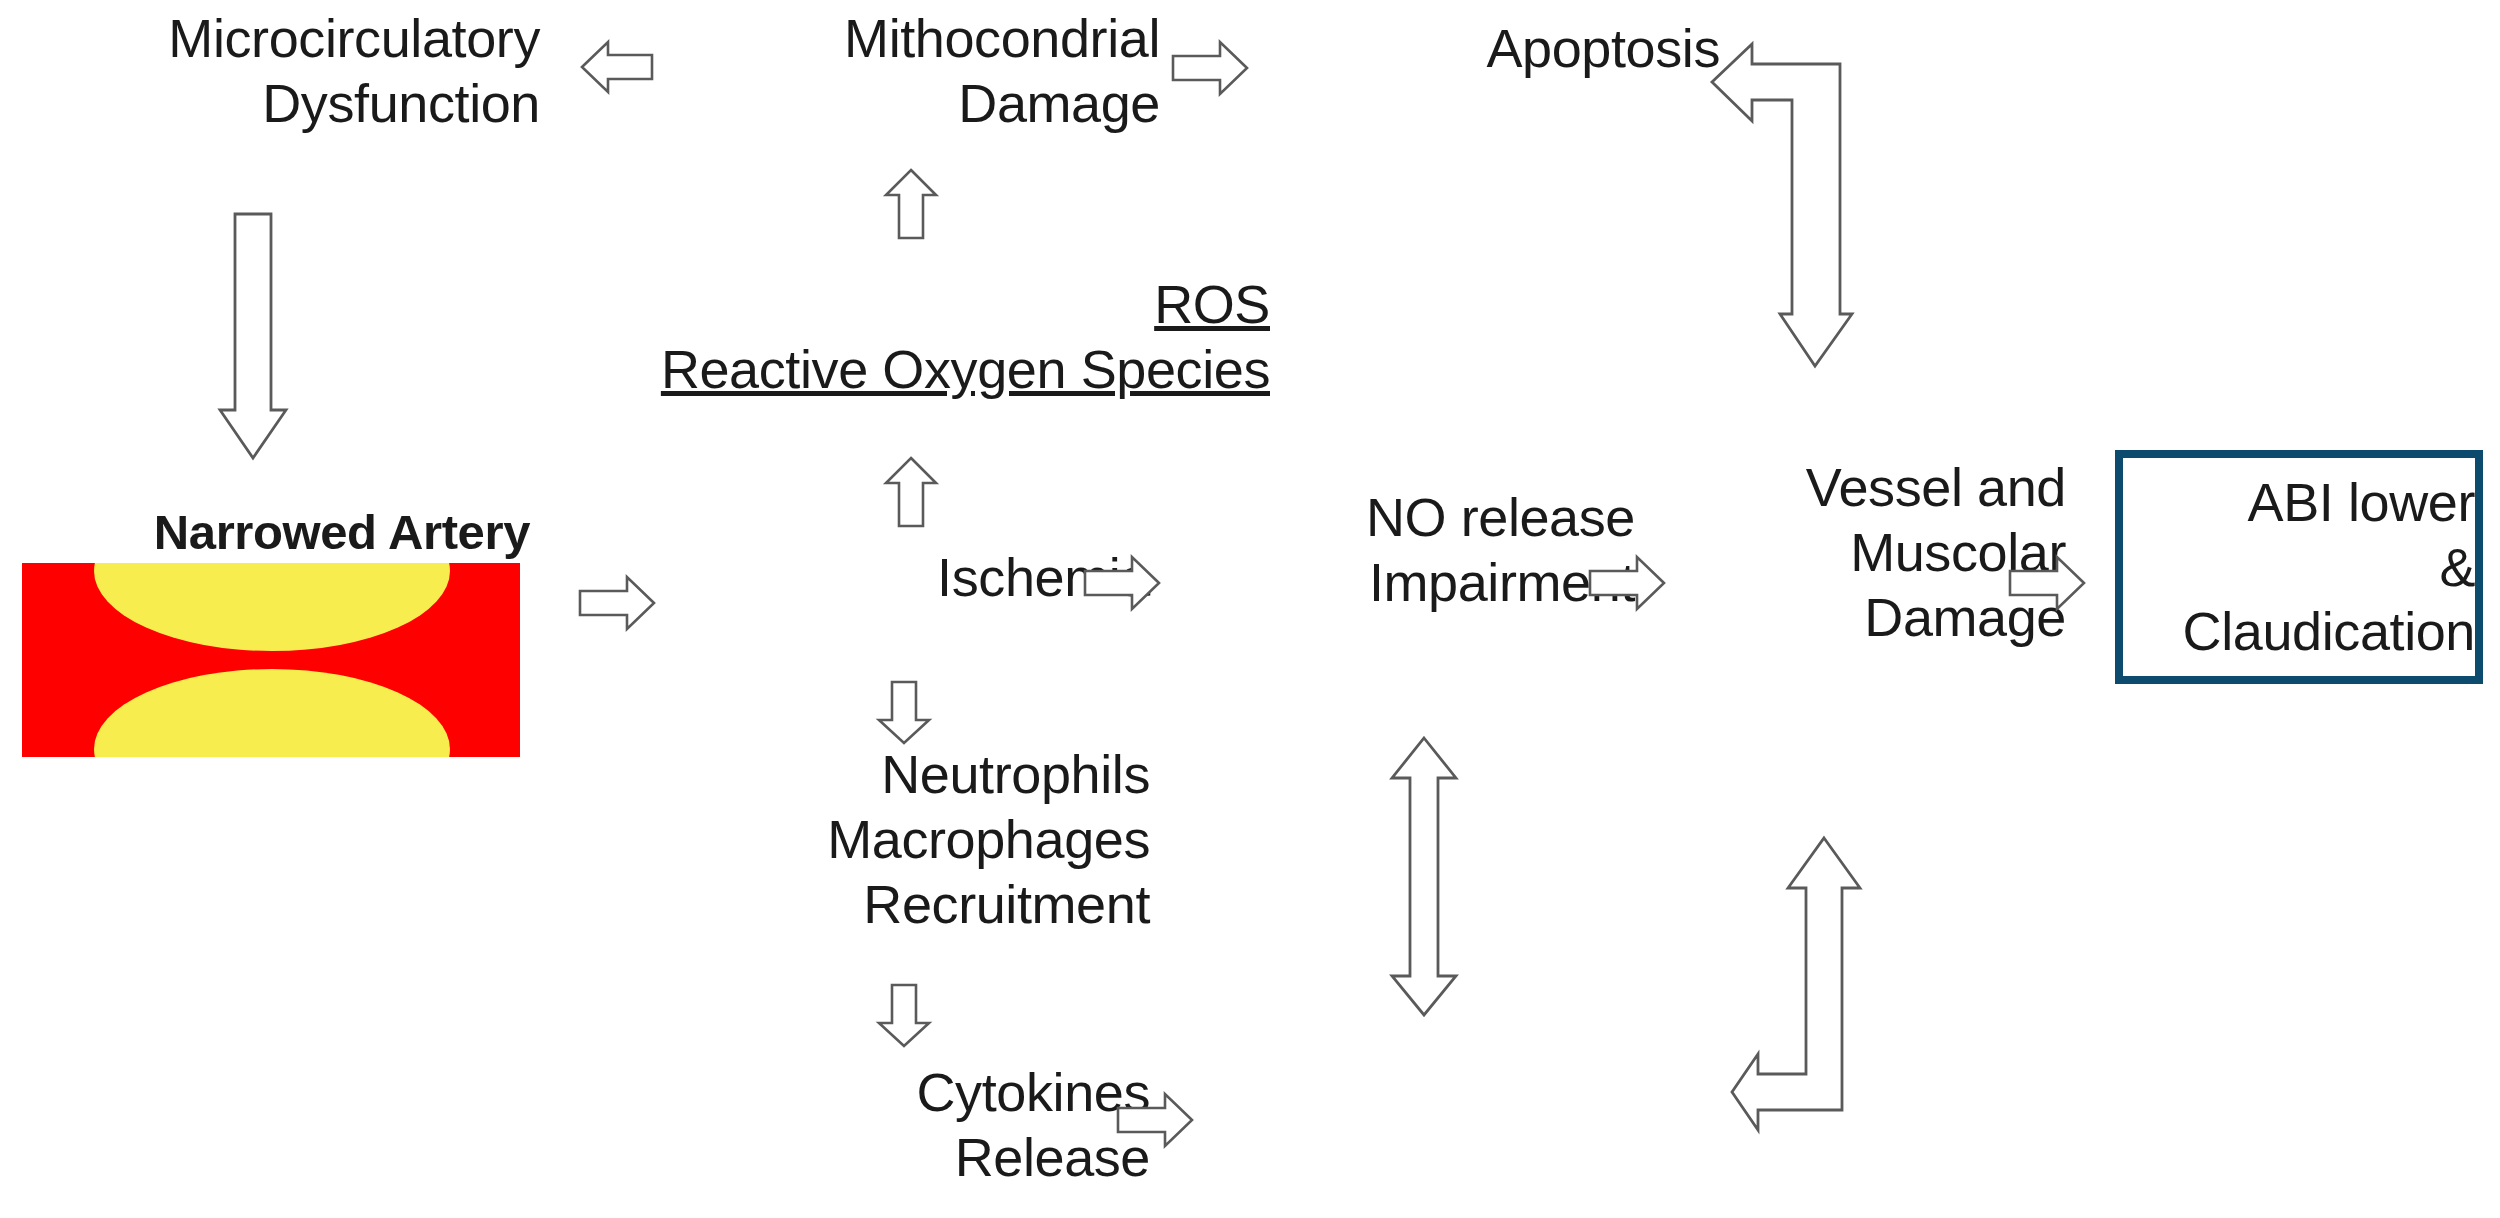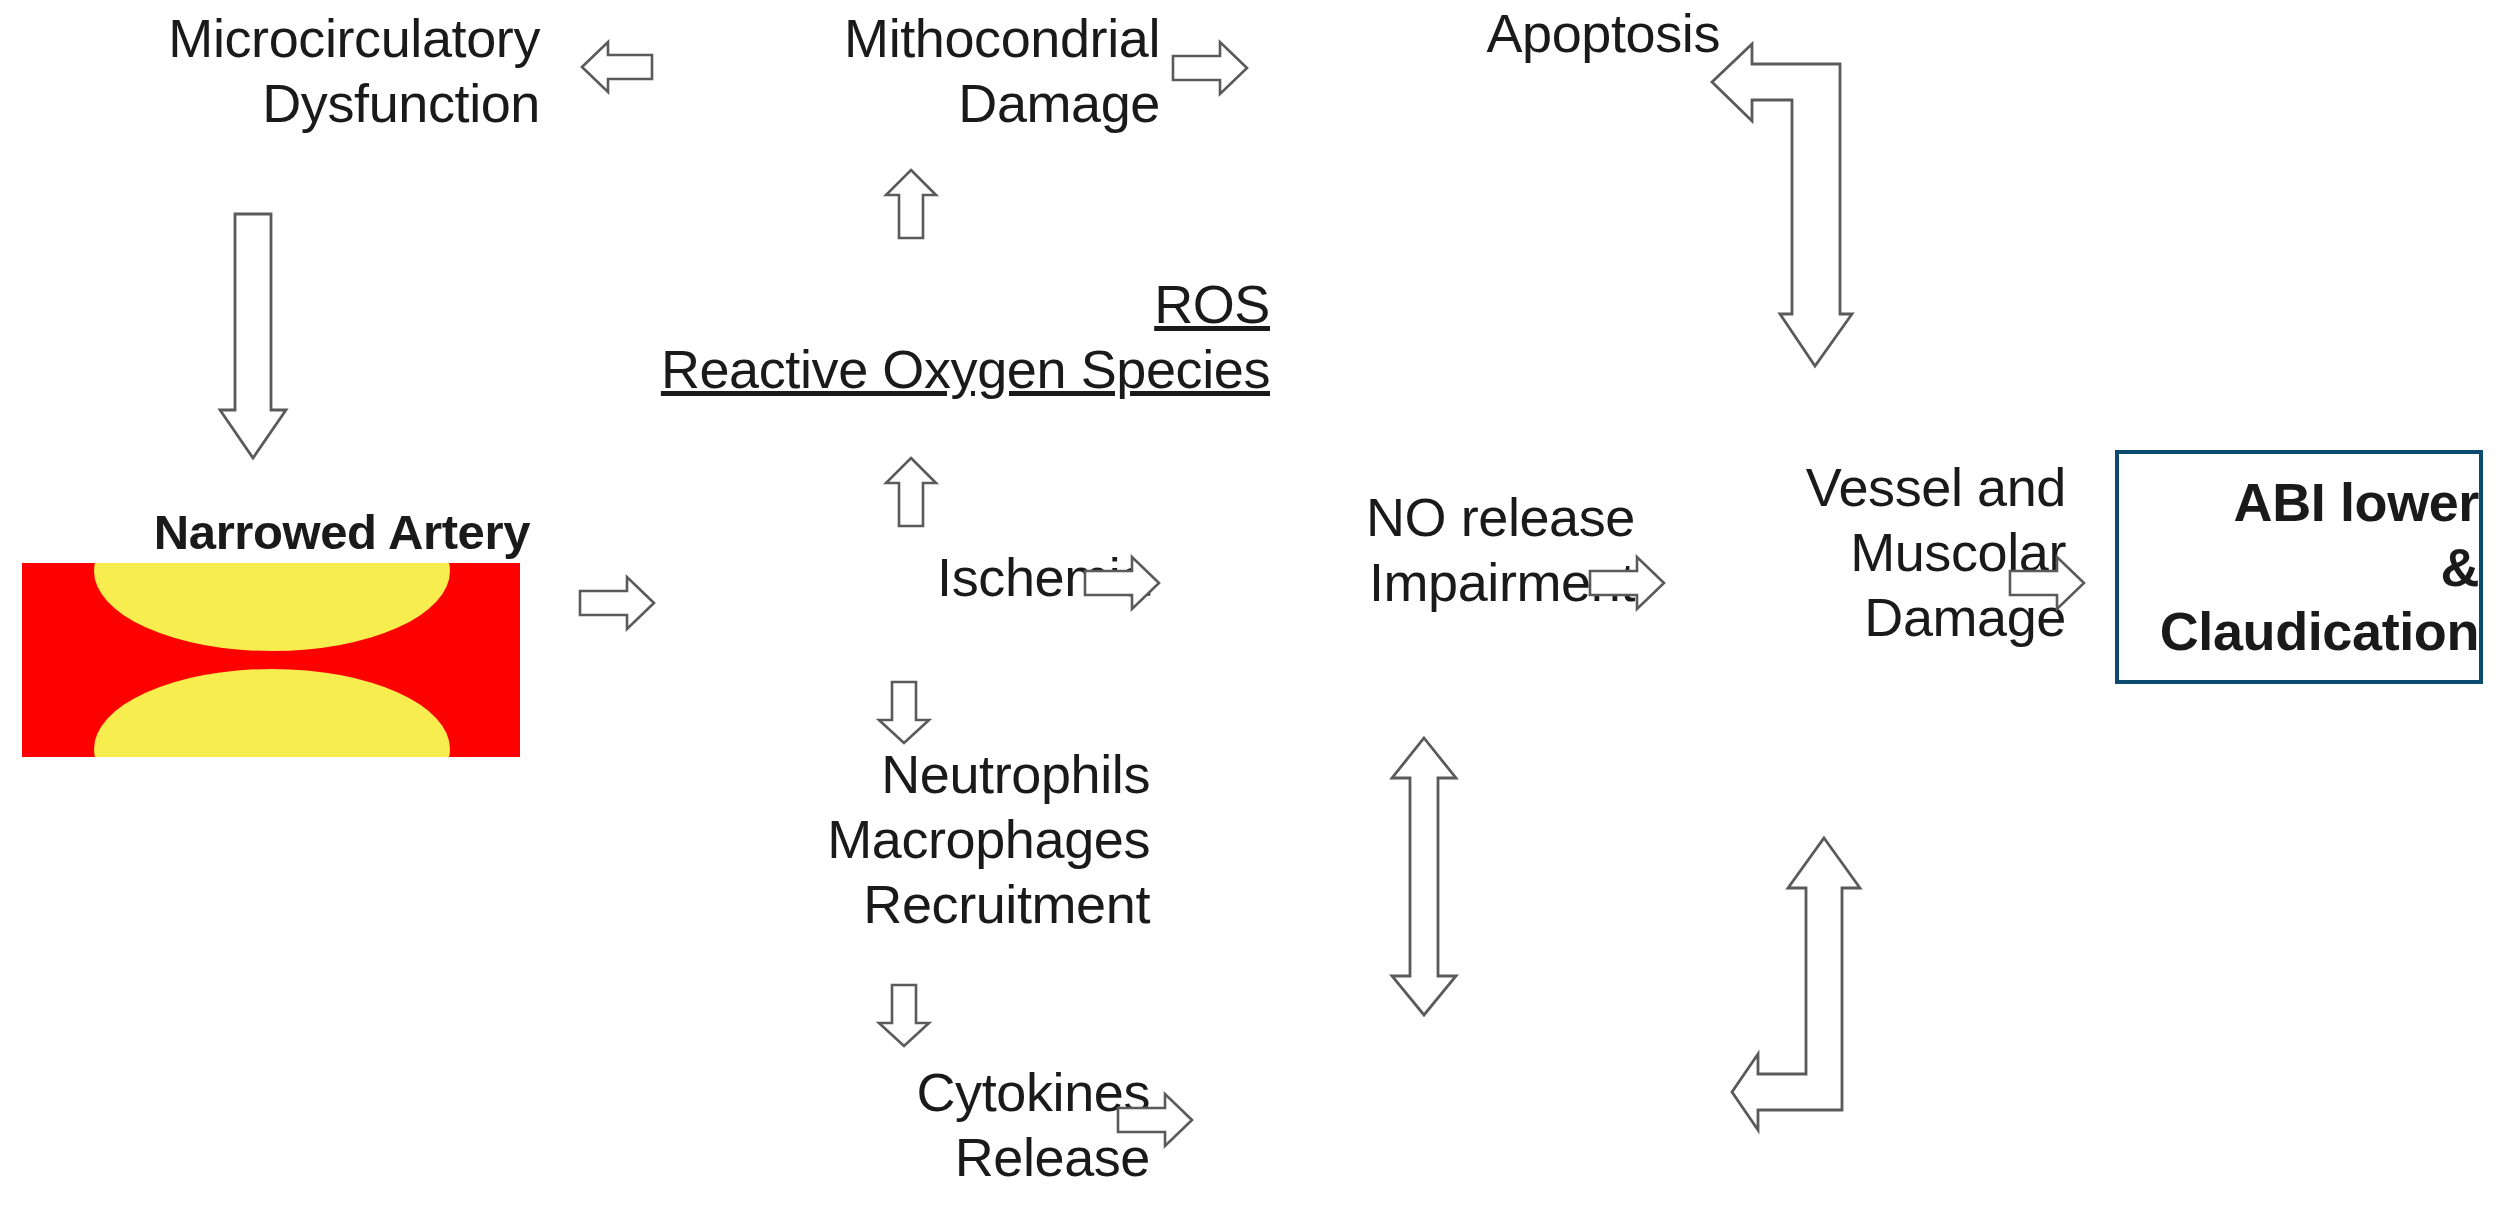--- a/index.html
+++ b/index.html
@@ -26,26 +26,25 @@
     line-height: 1.20;
     font-family: "Liberation Sans", sans-serif;
     white-space: pre-line;
     letter-spacing: -0.4px;
   }
   .node.bold {
     font-weight: bold;
     font-size: 49px;
   }
   .boxed {
-    border: 4px solid #0c4a6e;
+    border: 8px solid #0c4a6e;
     box-sizing: border-box;
     display: flex;
     align-items: center;
     justify-content: center;
-    font-weight: bold;
   }
   .arrow {
     position: absolute;
   }
   .arrow svg {
     display: block;
     overflow: visible;
   }
   .artery {
     position: absolute;
@@ -62,21 +61,21 @@
 <body>
 
 <div id="canvas">
 
   <div class="node" style="left:20px; top:6px; width:520px;">Microcirculatory
 Dysfunction</div>
 
   <div class="node" style="left:700px; top:6px; width:460px;">Mithocondrial
 Damage</div>
 
-  <div class="node" style="left:1320px; top:1px; width:400px;">Apoptosis</div>
+  <div class="node" style="left:1320px; top:16px; width:400px;">Apoptosis</div>
 
   <div class="node" style="left:570px; top:272px; width:700px;text-decoration:underline;">ROS
 Reactive Oxygen Species</div>
 
   <div class="node bold" style="left:10px; top:485px; width:520px;margin-top:18px;">Narrowed Artery</div>
 
   <div class="node" style="left:690px; top:545px; width:460px;">Ischemia</div>
 
   <div class="node" style="left:1215px; top:485px; width:420px;">NO release
 Impairment</div>

